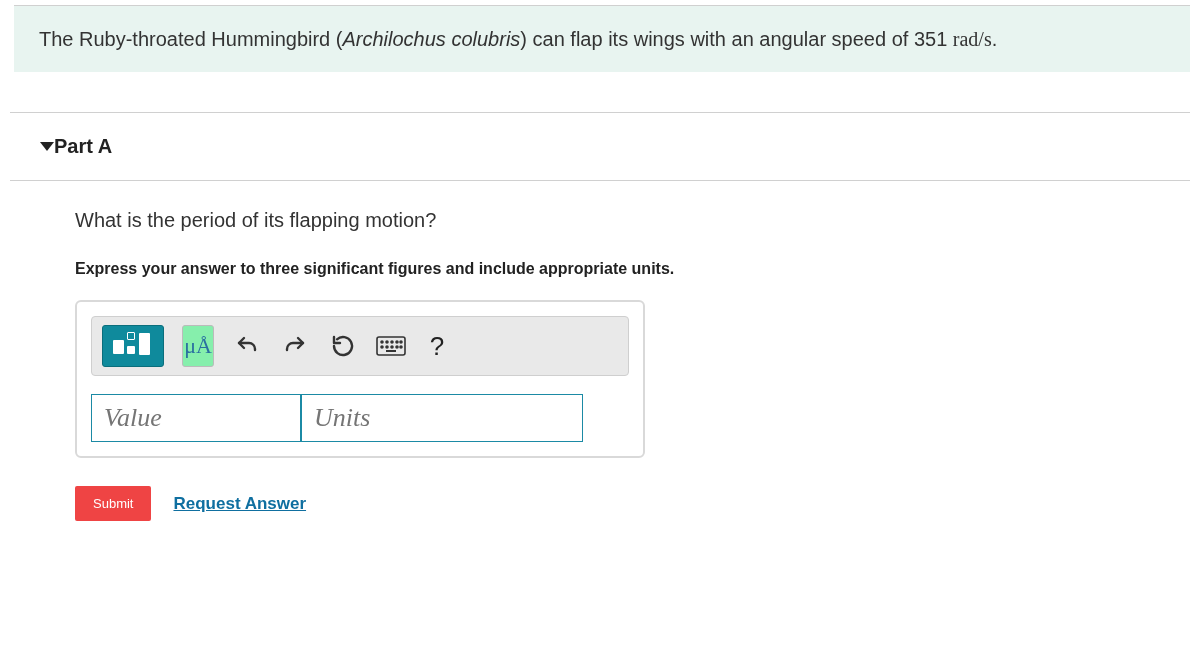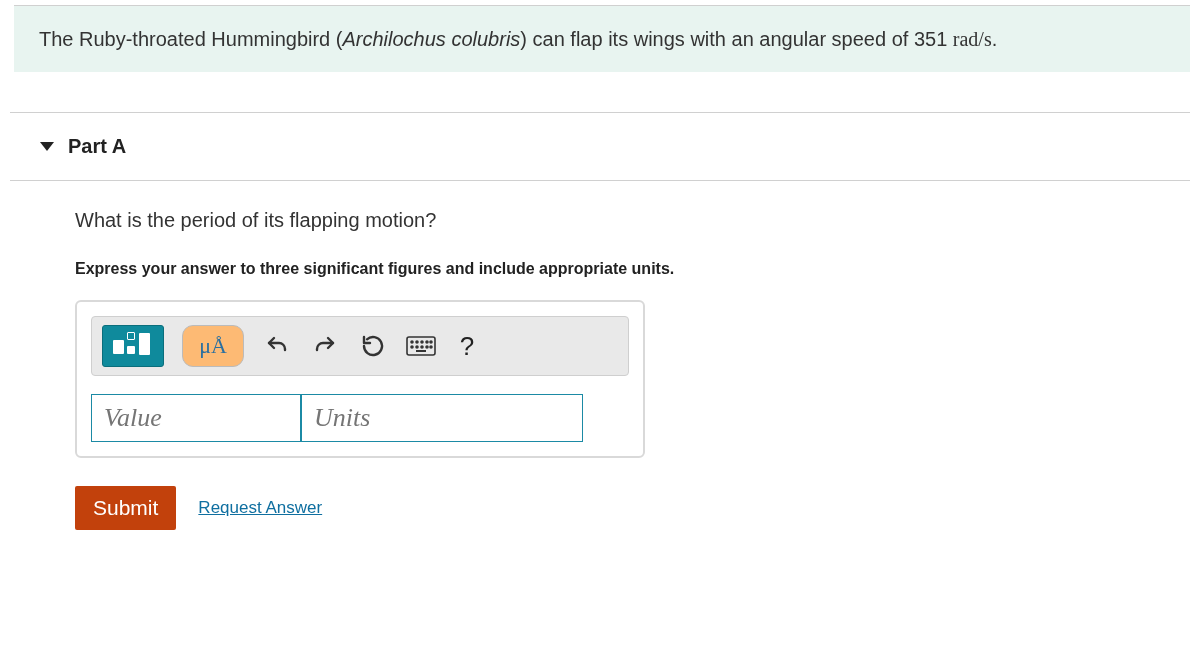--- a/index.html
+++ b/index.html
@@ -26,21 +26,20 @@
     .highlight-box .serif {
       font-family: Georgia, 'Times New Roman', serif;
     }
     .part-header {
       margin: 40px 10px 0 10px;
       border-top: 1px solid #d0d0d0;
       border-bottom: 1px solid #d0d0d0;
       padding: 22px 0 22px 30px;
       display: flex;
       align-items: center;
-      gap: 14px;
     }
     .caret {
       width: 0;
       height: 0;
       border-left: 7px solid transparent;
       border-right: 7px solid transparent;
       border-top: 9px solid #222;
     }
     .part-title {
       font-weight: bold;
@@ -99,24 +98,24 @@
     .tpl-shape {
       position: absolute;
       background: #fff;
       border-radius: 1px;
     }
     .tpl-s1 { left: 10px; top: 14px; width: 11px; height: 14px; }
     .tpl-s2 { left: 24px; top: 6px; width: 8px; height: 8px; background: transparent; border: 1.5px solid #fff; }
     .tpl-s3 { left: 36px; top: 7px; width: 11px; height: 22px; }
     .tpl-s4 { left: 24px; top: 20px; width: 8px; height: 8px; }
     .symbol-btn {
-      width: 62px;
-      background: #fdba74;
+      width: 32px;
+      background: #86efac;
       border: 1px solid #bbb;
-      border-radius: 11px;
+      border-radius: 3px;
       font-family: Georgia, 'Times New Roman', serif;
       font-size: 22px;
       color: #2a6fa0;
       position: relative;
     }
     .icon-btn {
       width: 30px;
       font-size: 22px;
     }
     .keyboard-btn svg {
@@ -145,31 +144,31 @@
     }
     .value-box { width: 210px; }
     .units-box { width: 282px; }
     .actions {
       margin-top: 28px;
       display: flex;
       align-items: center;
       gap: 22px;
     }
     .submit-btn {
-      background: #c2410c;
+      background: #ef4444;
       color: #fff;
       border: none;
       padding: 10px 18px;
-      font-size: 21px;
+      font-size: 13px;
       cursor: pointer;
       border-radius: 2px;
     }
     .request-link {
       color: #0f6fa0;
-      font-weight: normal;
+      font-weight: bold;
       text-decoration: underline;
       font-size: 17px;
       cursor: pointer;
     }
   </style>
 </head>
 <body>
 
 <div class="highlight-box">
   <span>The Ruby-throated Hummingbird (</span><span class="italic">Archilochus colubris</span><span>) can flap its wings with an angular speed of 351 </span><span class="serif">rad/s</span><span>.</span>

